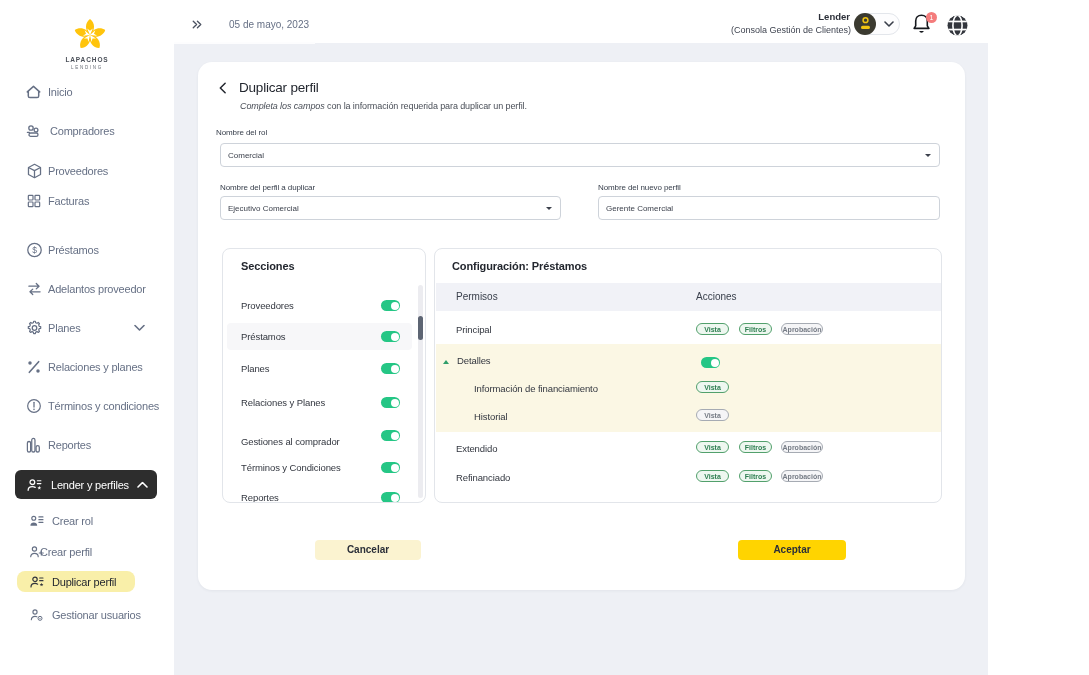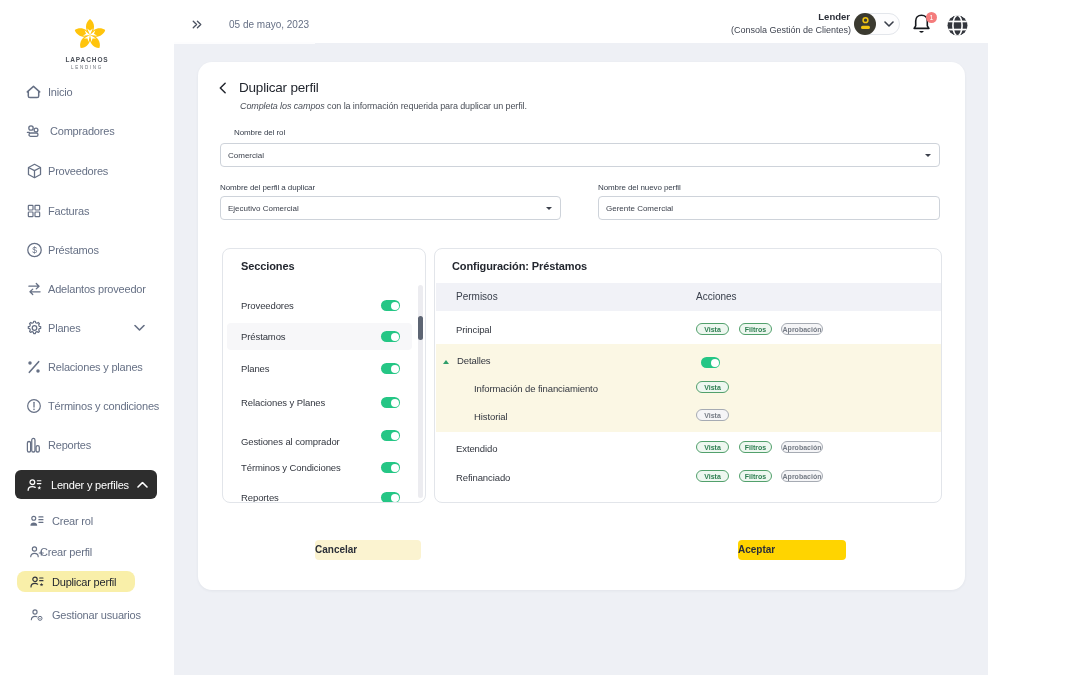--- a/index.html
+++ b/index.html
@@ -47,21 +47,21 @@
   
   .thead { left:1px; top:34px; width:506px; height:28px; background:#f1f2f7; }
   .th { position:absolute; font-size:10px; color:#3a404c; }
   .yellowband { left:1px; top:95px; width:506px; height:88px; background:#fbf7e4; }
   .crow-lbl { position:absolute; font-size:9.5px; color:#32363f; white-space:nowrap; letter-spacing:-0.1px; }
   .pill { position:absolute; height:12px; border-radius:7px; font-size:7px; font-weight:bold; text-align:center; letter-spacing:0; }
   .pill.green { background:#eef7f0; border:1px solid #52a06c; color:#2e7f51; }
   .pill.gray { background:#f5f5f7; border:1px solid #a6abb3; color:#757b85; }
   .uparrow { position:absolute; width:0; height:0; border-left:3.5px solid transparent; border-right:3.5px solid transparent; border-bottom:4px solid #2f9e6a; }
   
-  .btn { position:absolute; height:20px; border-radius:4px; font-size:10px; font-weight:bold; color:#2b2f38; line-height:20px; }
+  .btn { position:absolute; height:20px; border-radius:4px; font-size:10px; font-weight:bold; color:#2b2f38; text-align:center; line-height:20px; }
   #btn-cancel { left:315px; top:540px; width:106px; background:#fbf3d0; }
   #btn-ok { left:738px; top:540px; width:108px; background:#ffd400; }
 </style>
 </head>
 <body>
 <div id="content-bg" class="abs"></div>
 <div id="header" class="abs"></div>
 <div id="header-line" class="abs"></div>
 <div id="sidebar" class="abs"></div>
 <div id="card" class="abs"></div>
@@ -138,21 +138,21 @@
     </svg>
   <span class="lbl" style="left:50px;">Compradores</span>
 </div>
 <div class="mi" style="top:161px;">
   <svg width="17" height="18" viewBox="0 0 24 24">
       <path d="M12 2.5 L20.5 7 L20.5 17 L12 21.5 L3.5 17 L3.5 7 Z" fill="none" stroke="#667085" stroke-width="1.8" stroke-linejoin="round"></path>
       <path d="M3.5 7 L12 11.5 L20.5 7 M12 11.5 L12 21.5" fill="none" stroke="#667085" stroke-width="1.8" stroke-linejoin="round"></path>
     </svg>
   <span class="lbl">Proveedores</span>
 </div>
-<div class="mi" style="top:201px;">
+<div class="mi" style="top:191px;">
   <svg width="16" height="16" viewBox="0 0 24 24">
       <g fill="none" stroke="#667085" stroke-width="1.8">
         <rect x="3.5" y="3.5" width="7" height="7" rx="1"></rect>
         <rect x="13.5" y="3.5" width="7" height="7" rx="1"></rect>
         <rect x="3.5" y="13.5" width="7" height="7" rx="1"></rect>
         <rect x="13.5" y="13.5" width="7" height="7" rx="1"></rect>
       </g>
     </svg>
   <span class="lbl">Facturas</span>
 </div>
@@ -255,21 +255,21 @@
     </svg>
   <span class="lbl" style="left:52px;">Gestionar usuarios</span>
 </div>
 
 <svg class="abs" style="left:219px;top:82px;" width="7" height="12" viewBox="0 0 8 13">
     <path d="M7 1 L1.5 6.5 L7 12" fill="none" stroke="#23272f" stroke-width="1.7" stroke-linecap="round" stroke-linejoin="round"></path>
   </svg>
 <div class="abs title">Duplicar perfil</div>
 <div class="abs subtitle"><i>Completa los campos</i> con la información requerida para duplicar un perfil.</div>
 
-<div class="abs flabel" style="left:234px;top:128px;">Nombre del rol</div>
+<div class="abs flabel" style="left:216px;top:128px;">Nombre del rol</div>
 <div class="abs field" style="left:220px;top:143px;width:720px;height:24px;">
     <span class="inner">Comercial</span>
     <span class="caret" style="right:8px;"></span>
   </div>
 
 <div class="abs flabel" style="left:220px;top:183px;">Nombre del perfil a duplicar</div>
 <div class="abs field" style="left:220px;top:196px;width:341px;height:24px;padding-left:24px;">
     <span class="inner">Ejecutivo Comercial</span>
     <span class="caret" style="right:8px;"></span>
   </div>

